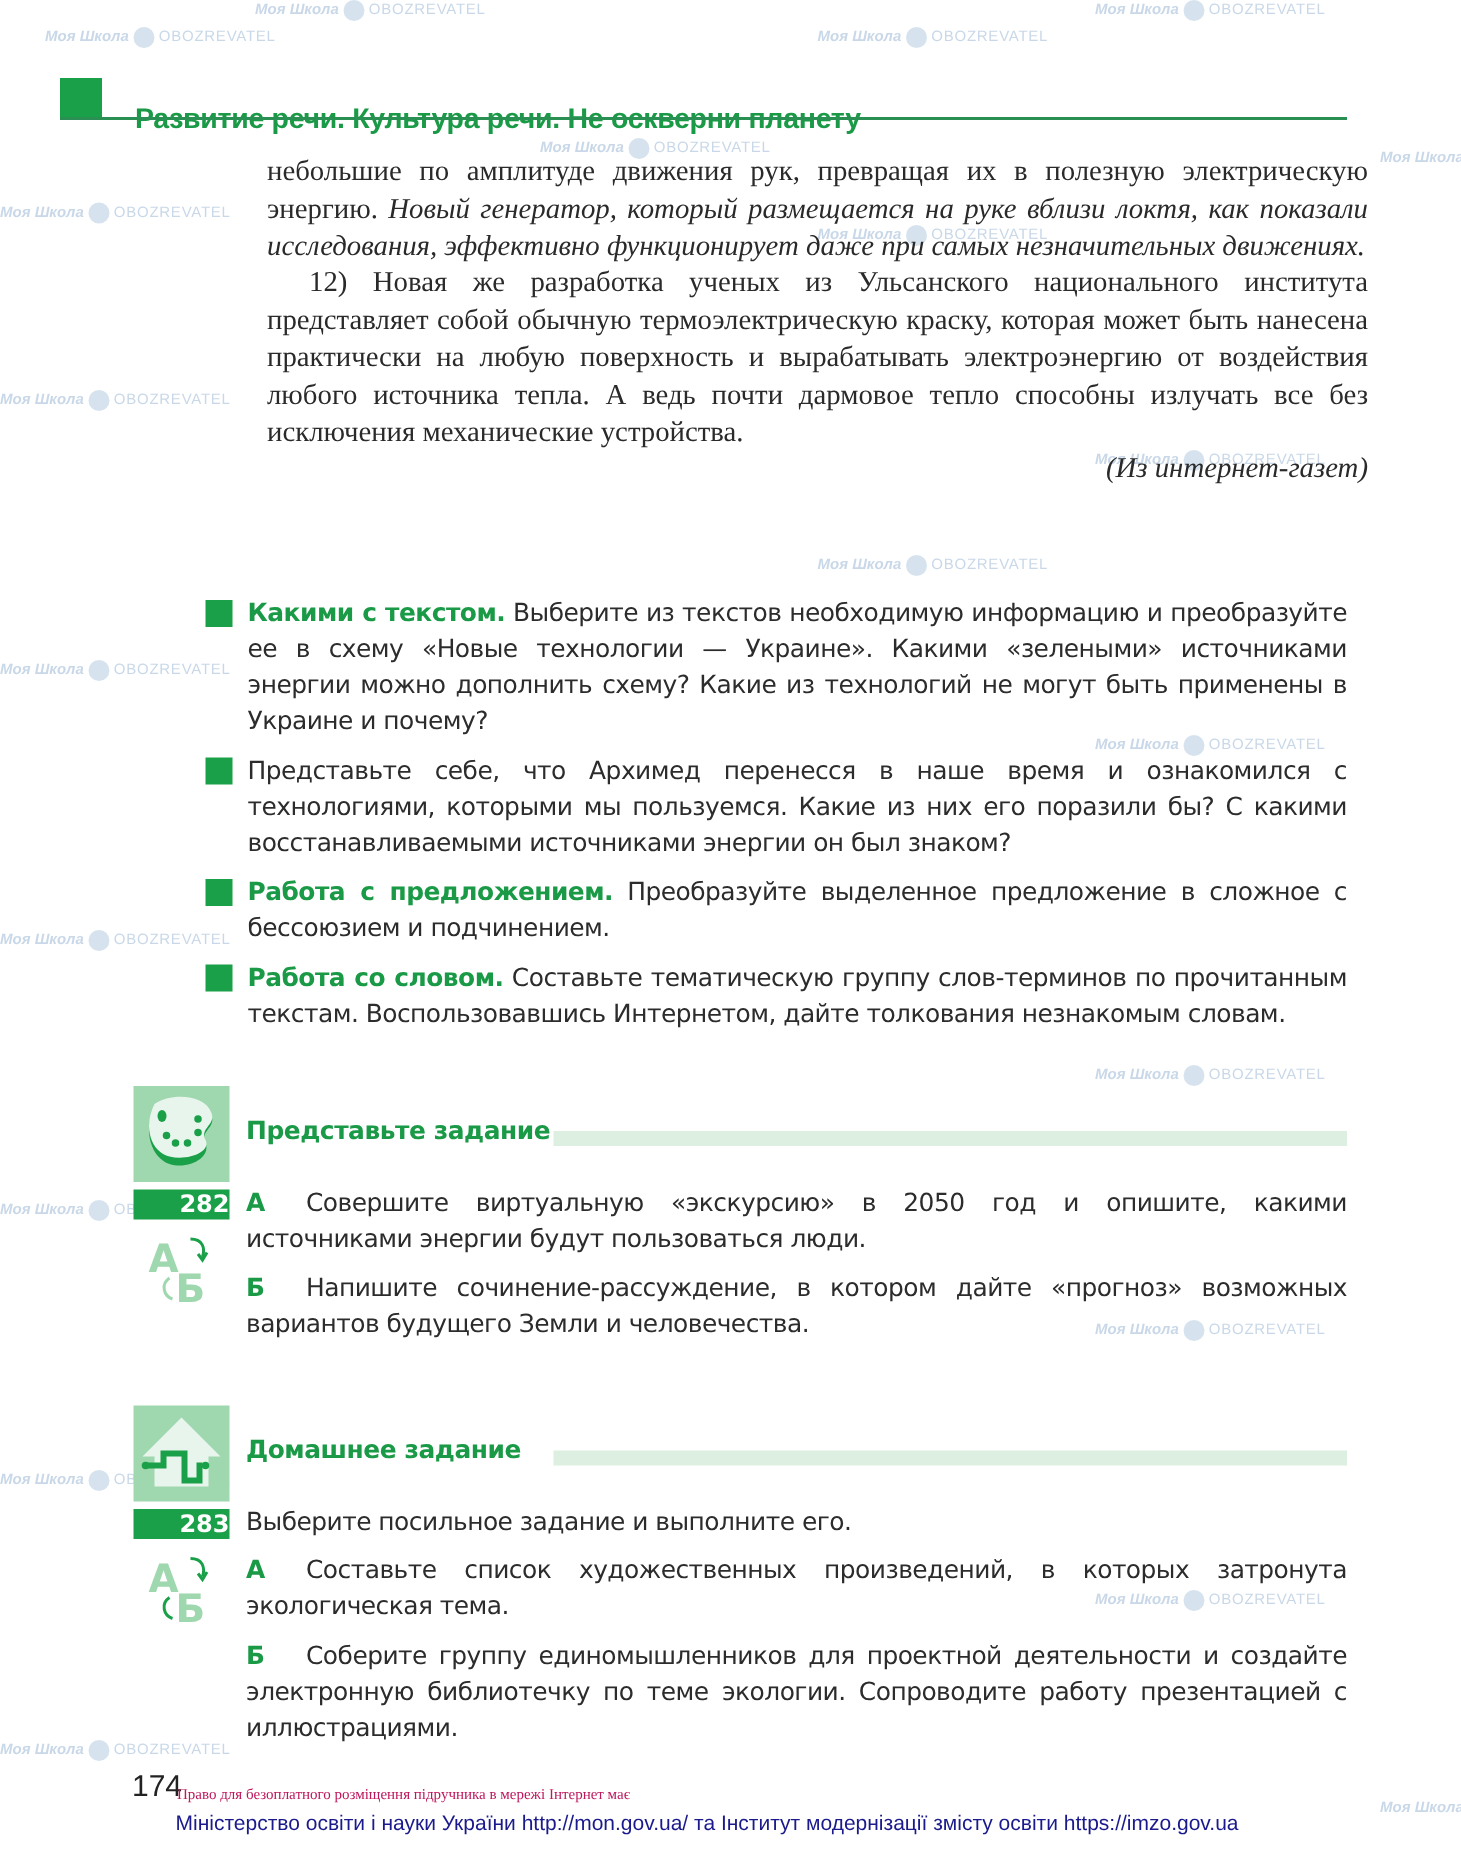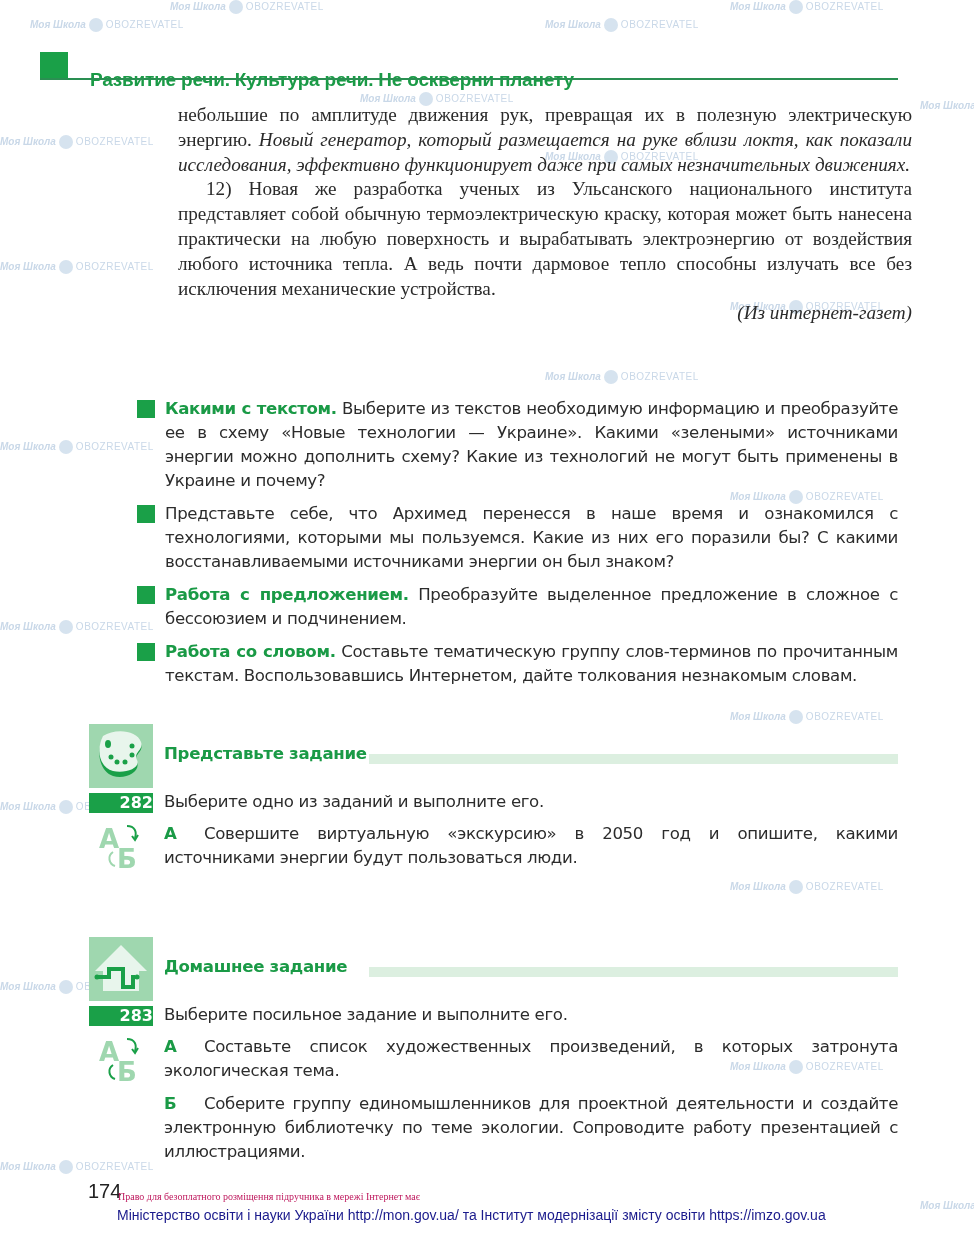--- a/index.html
+++ b/index.html
@@ -120,22 +120,22 @@
   <div class="ab-icon" style="top:98px;">
     <svg width="50" height="48" viewBox="0 0 50 48">
       <text x="2" y="26" font-family="DejaVu Sans, sans-serif" font-weight="bold" font-size="26" fill="#9fd7af">А</text>
       <text x="20" y="46" font-family="DejaVu Sans, sans-serif" font-weight="bold" font-size="26" fill="#9fd7af">Б</text>
       <path d="M30 4 C38 4, 40 10, 38 16" stroke="#1aa048" stroke-width="2" fill="none"></path>
       <path d="M35 14 L38 18 L41 13" stroke="#1aa048" stroke-width="2" fill="none"></path>
       <path d="M16 30 C10 34, 12 42, 18 44" stroke="#9fd7af" stroke-width="2" fill="none"></path>
     </svg>
   </div>
   <div class="ex" style="top:66px;">
-    <p class="lead">Выберите одно из заданий и выполните его.</p>
     <p><span class="letter">А</span><span>Совершите виртуальную «экскурсию» в 2050 год и опишите, какими источниками энергии будут пользоваться люди.</span></p>
+    <p><span class="letter">Б</span><span>Напишите сочинение-рассуждение, в котором дайте «прогноз» возможных вариантов будущего Земли и человечества.</span></p>
   </div>
 </div>
 
 <div class="section" style="top:937px;height:225px;">
   <div class="sec-icon">
     <svg width="64" height="64" viewBox="0 0 64 64">
       <path d="M6 34 L32 8 L58 34 L50 34 L50 54 L14 54 L14 34 Z" fill="#e8f5ec"></path>
       <path d="M8 40 L20 40 L20 32 L34 32 L34 50 L44 50 L44 38" stroke="#1aa048" stroke-width="4" fill="none"></path>
       <circle cx="48" cy="40" r="2.5" fill="#1aa048"></circle>
       <circle cx="8" cy="40" r="2.5" fill="#1aa048"></circle>

